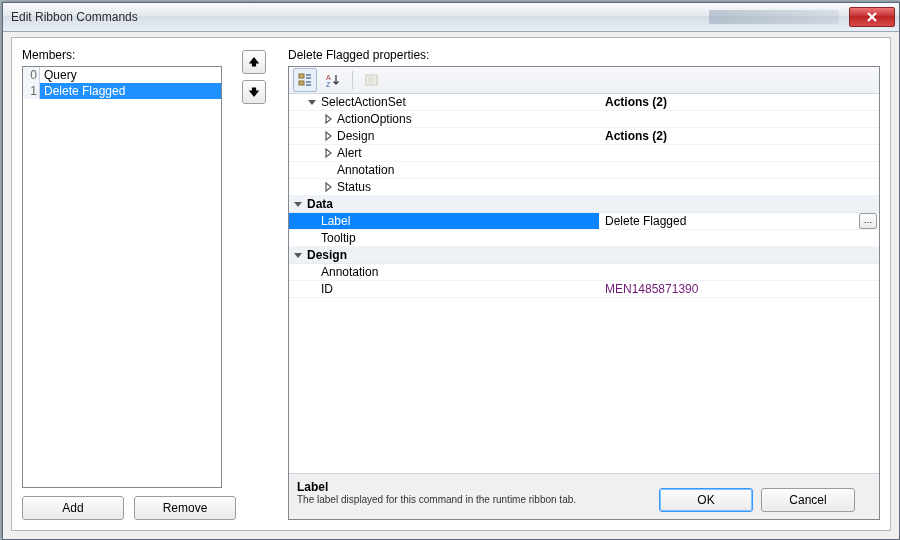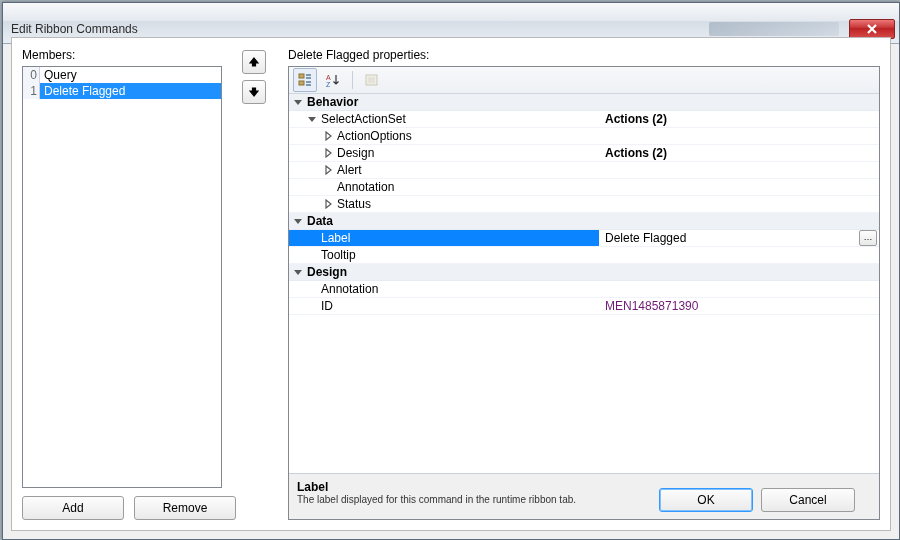--- a/index.html
+++ b/index.html
@@ -10,21 +10,21 @@
     overflow: hidden;
   }
   .window {
     position: relative; width: 896px; height: 536px; margin: 2px;
     background: #f0f0f0;
     border: 1px solid #5a6a7a;
     box-shadow: 0 0 4px rgba(0,0,0,.4);
   }
   
   .titlebar {
-    height: 28px; display: flex; align-items: center; padding: 12px 4px 0 8px;
+    height: 28px; display: flex; align-items: center; padding: 0 4px 0 8px;
     background: linear-gradient(#f8f9fb, #e4e9ef 45%, #d6dde6 46%, #e9eef4);
     border-bottom: 1px solid #9aa7b5;
   }
   .titlebar .title { flex: 1 1 auto; font-size: 12px; color: #2b2b2b; }
   .titlebar .ghost {
     width: 130px; height: 14px; margin-right: 6px;
     background: linear-gradient(90deg, rgba(120,140,160,.4), rgba(120,140,160,.15));
     border-radius: 2px; filter: blur(.6px);
   }
   .close-btn {
@@ -235,28 +235,20 @@
             <span class="pg-tool disabled">
               <svg width="16" height="16" viewBox="0 0 16 16">
                 <rect x="2" y="3" width="11" height="10" fill="#ece7d8" stroke="#a09368"></rect>
                 <line x1="4" y1="6" x2="11" y2="6" stroke="#bdb593"></line>
                 <line x1="4" y1="8" x2="11" y2="8" stroke="#bdb593"></line>
                 <line x1="4" y1="10" x2="11" y2="10" stroke="#bdb593"></line>
               </svg>
             </span>
           </div>
           <div class="pg-grid" id="pg-grid">
-              <div class="pg-cat">
-                <span class="exp">
-                  <svg viewBox="0 0 10 10">
-                    <path d="M1 3 L9 3 L5 8 Z" class="open"></path>
-                  </svg>
-                </span>
-                <span>Behavior</span>
-              </div>
               <div class="pg-row">
                 <div class="k indent-1">
                   <span class="exp">
                     <svg viewBox="0 0 10 10">
                       <path d="M1 3 L9 3 L5 8 Z" class="open"></path>
                     </svg>
                   </span>
                   <span>SelectActionSet</span>
                 </div>
                 <div class="v">

